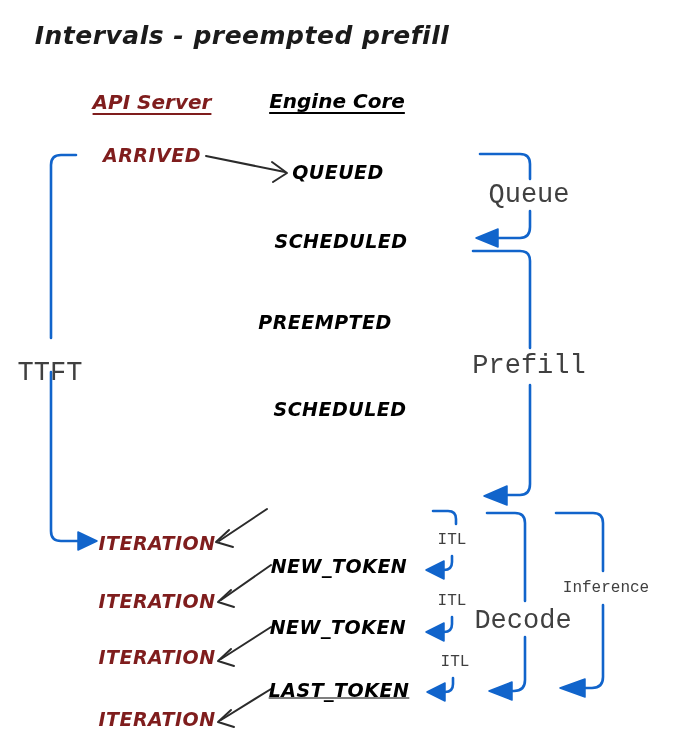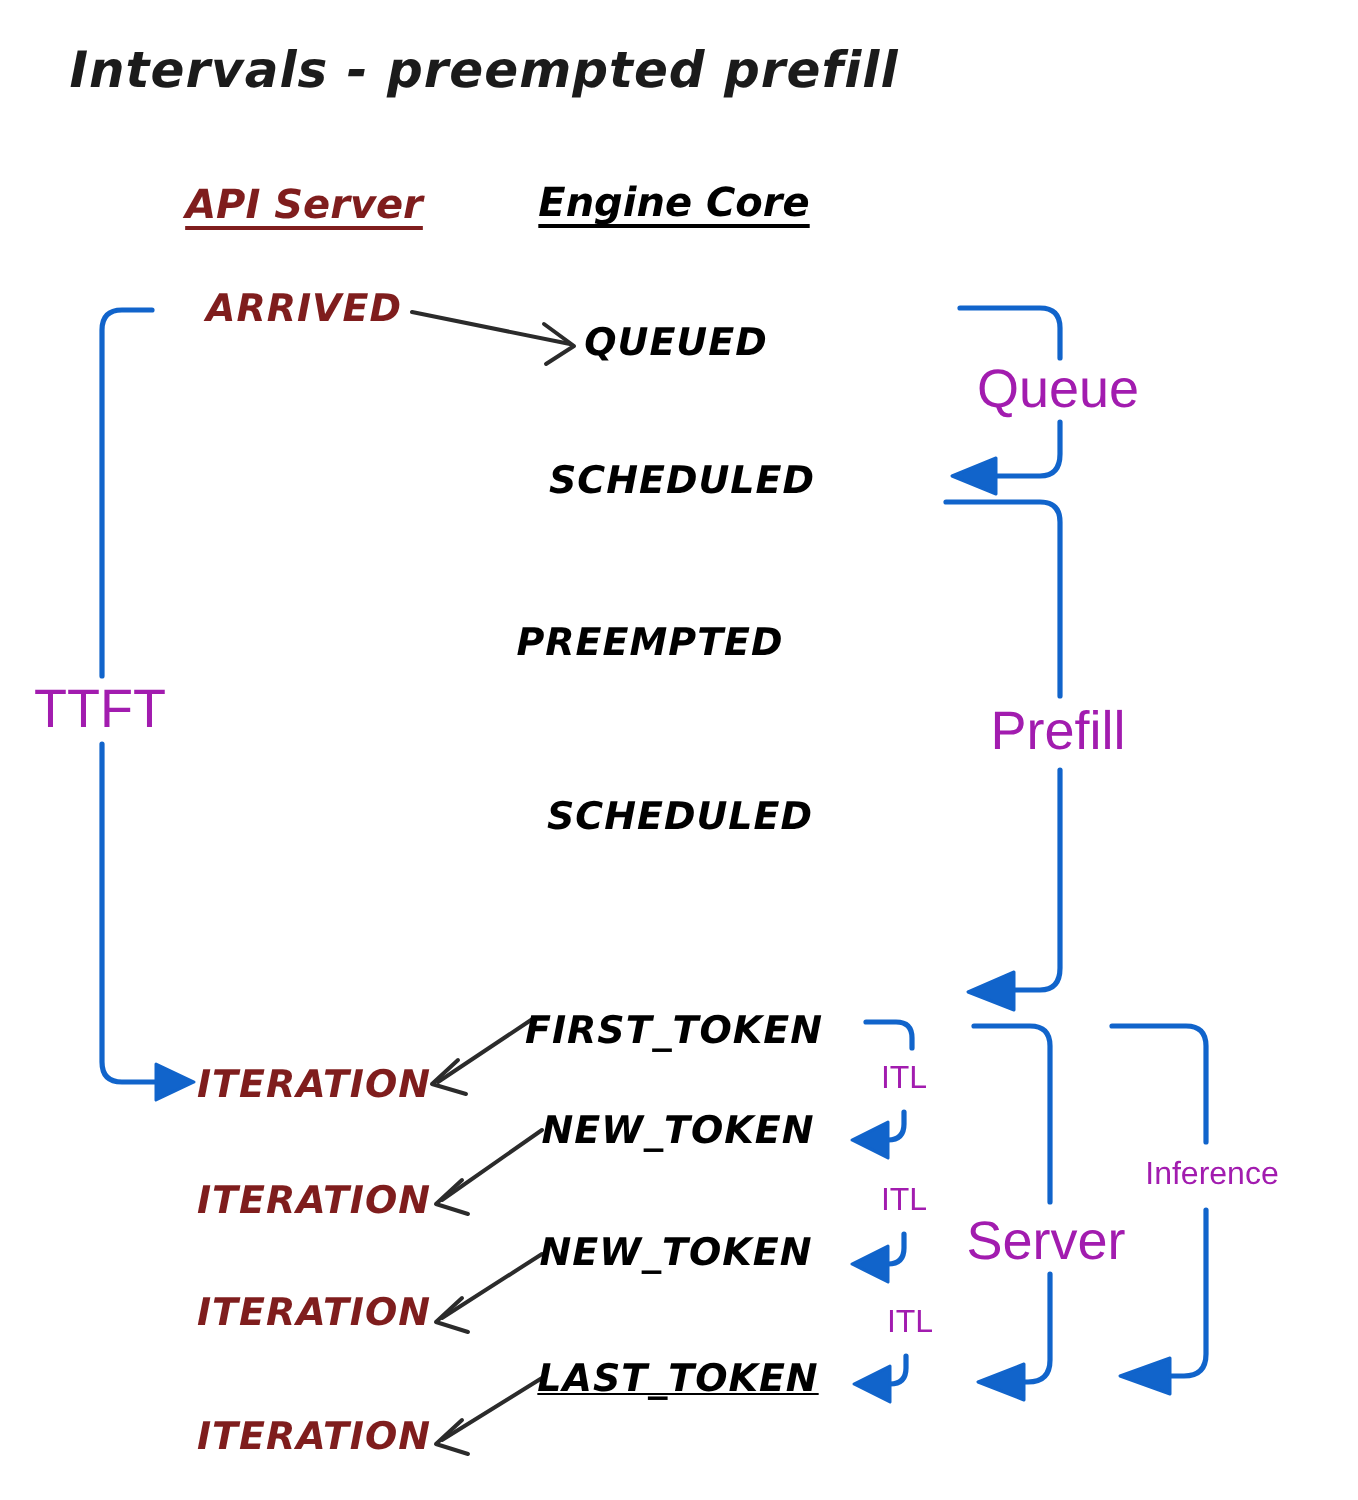--- a/index.html
+++ b/index.html
@@ -24,22 +24,22 @@
     font-style: italic;
     font-weight: 700;
   }
   .title { font-size: 25px; color: #1b1b1b; letter-spacing: 0.5px; }
   .hdr { font-size: 20px; text-decoration: underline; text-underline-offset: 4px; }
   .api  { color: #7f1d1d; }
   .eng  { color: #000000; }
   .event { font-size: 19px; letter-spacing: 0.5px; }
   
   .ivl {
-    font-family: Liberation Sans, sans-serif;
-    color: #a21caf;
+    font-family: Liberation Mono, monospace;
+    color: #404040;
     font-weight: 400;
     text-align: center;
   }
   .ivl-lg { font-size: 27px; }
   .ivl-md { font-size: 16px; }
   svg .b { stroke: #1164CB; stroke-width: 2.6; fill: none; stroke-linecap: round; }
   svg .bh { fill: #1164CB; stroke: #1164CB; stroke-width: 1.5; stroke-linejoin: round; }
   svg .k { stroke: #2b2b2b; stroke-width: 2; fill: none; stroke-linecap: round; }
 </style>
 </head>
@@ -125,27 +125,26 @@
   <div class="lbl hand event api" style="left:152px; top:155px;">ARRIVED</div>
   <div class="lbl hand event api" style="left:157px; top:543px;">ITERATION</div>
   <div class="lbl hand event api" style="left:157px; top:601px;">ITERATION</div>
   <div class="lbl hand event api" style="left:157px; top:657px;">ITERATION</div>
   <div class="lbl hand event api" style="left:157px; top:719px;">ITERATION</div>
 
   <div class="lbl hand event eng" style="left:338px; top:172px;">QUEUED</div>
   <div class="lbl hand event eng" style="left:341px; top:241px;">SCHEDULED</div>
   <div class="lbl hand event eng" style="left:325px; top:322px;">PREEMPTED</div>
   <div class="lbl hand event eng" style="left:340px; top:409px;">SCHEDULED</div>
-  <div class="lbl hand event eng" style="left:337px; top:516px;">FIRST_TOKEN</div>
   <div class="lbl hand event eng" style="left:339px; top:566px;">NEW_TOKEN</div>
   <div class="lbl hand event eng" style="left:338px; top:627px;">NEW_TOKEN</div>
   <div class="lbl hand event eng" style="left:339px; top:690px;text-decoration:underline;">LAST_TOKEN</div>
 
-  <div class="lbl ivl ivl-lg" style="left:50px; top:355px;">TTFT</div>
+  <div class="lbl ivl ivl-lg" style="left:50px; top:373px;">TTFT</div>
   <div class="lbl ivl ivl-lg" style="left:529px; top:195px;">Queue</div>
   <div class="lbl ivl ivl-lg" style="left:529px; top:366px;">Prefill</div>
   <div class="lbl ivl ivl-md" style="left:452px; top:540px;">ITL</div>
   <div class="lbl ivl ivl-md" style="left:452px; top:601px;">ITL</div>
   <div class="lbl ivl ivl-md" style="left:455px; top:662px;">ITL</div>
-  <div class="lbl ivl ivl-lg" style="left:523px; top:621px;">Server</div>
+  <div class="lbl ivl ivl-lg" style="left:523px; top:621px;">Decode</div>
   <div class="lbl ivl ivl-md" style="left:606px; top:588px;">Inference</div>
 
 </div>
 
 </body></html>

